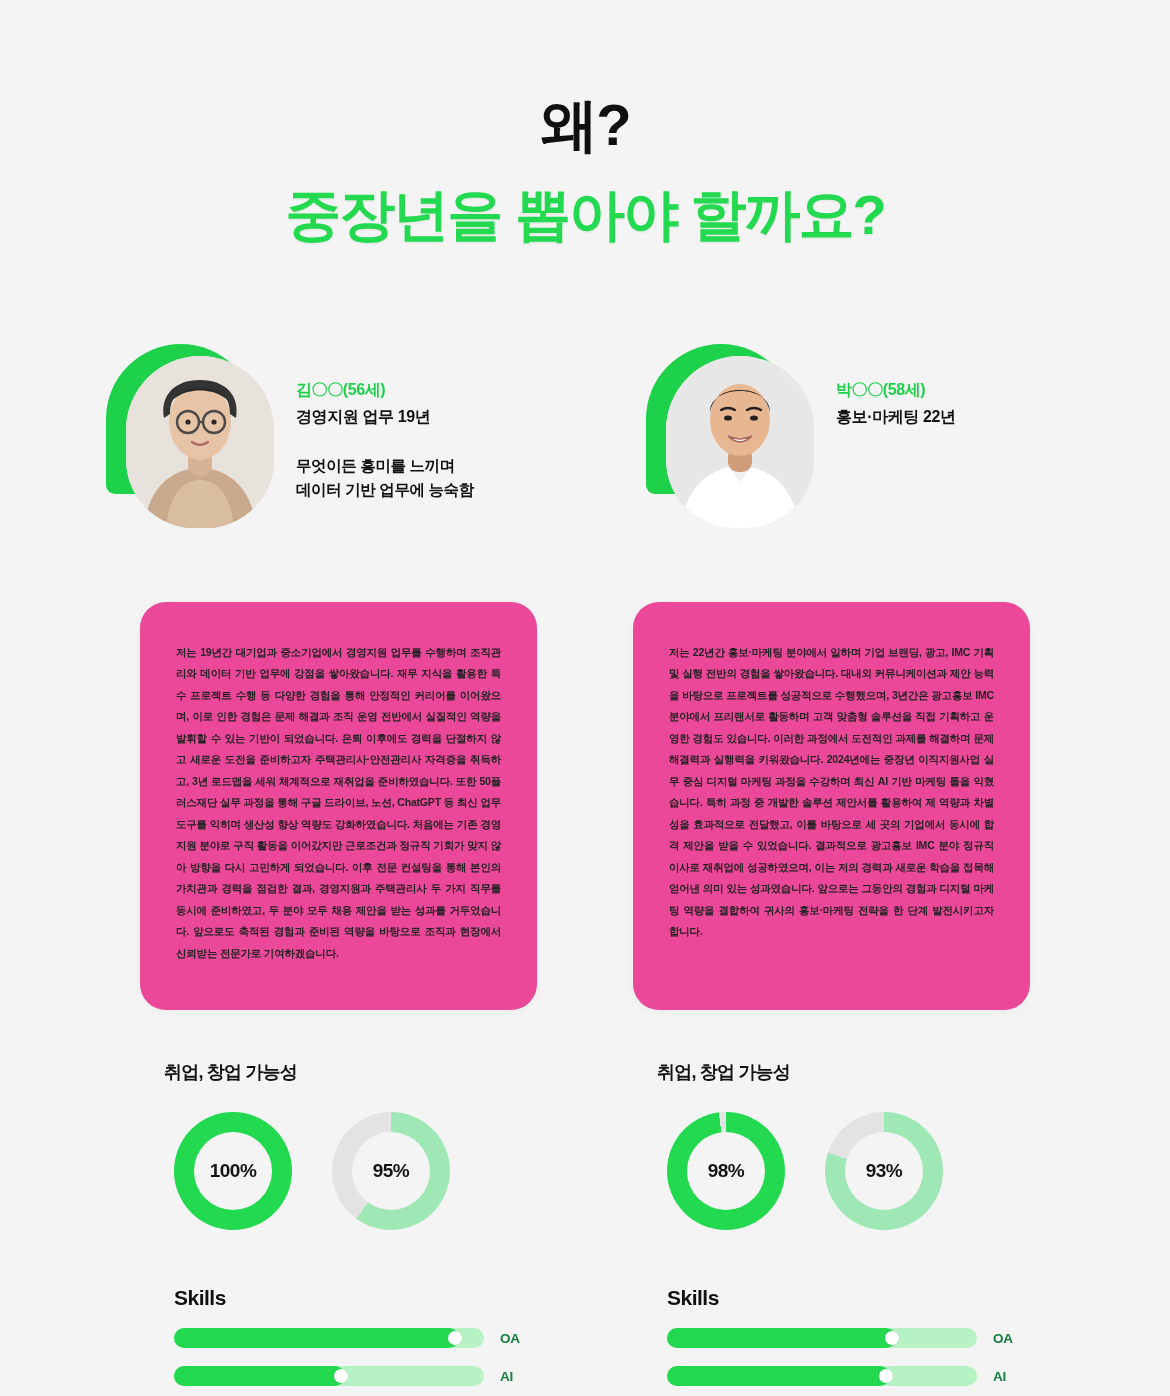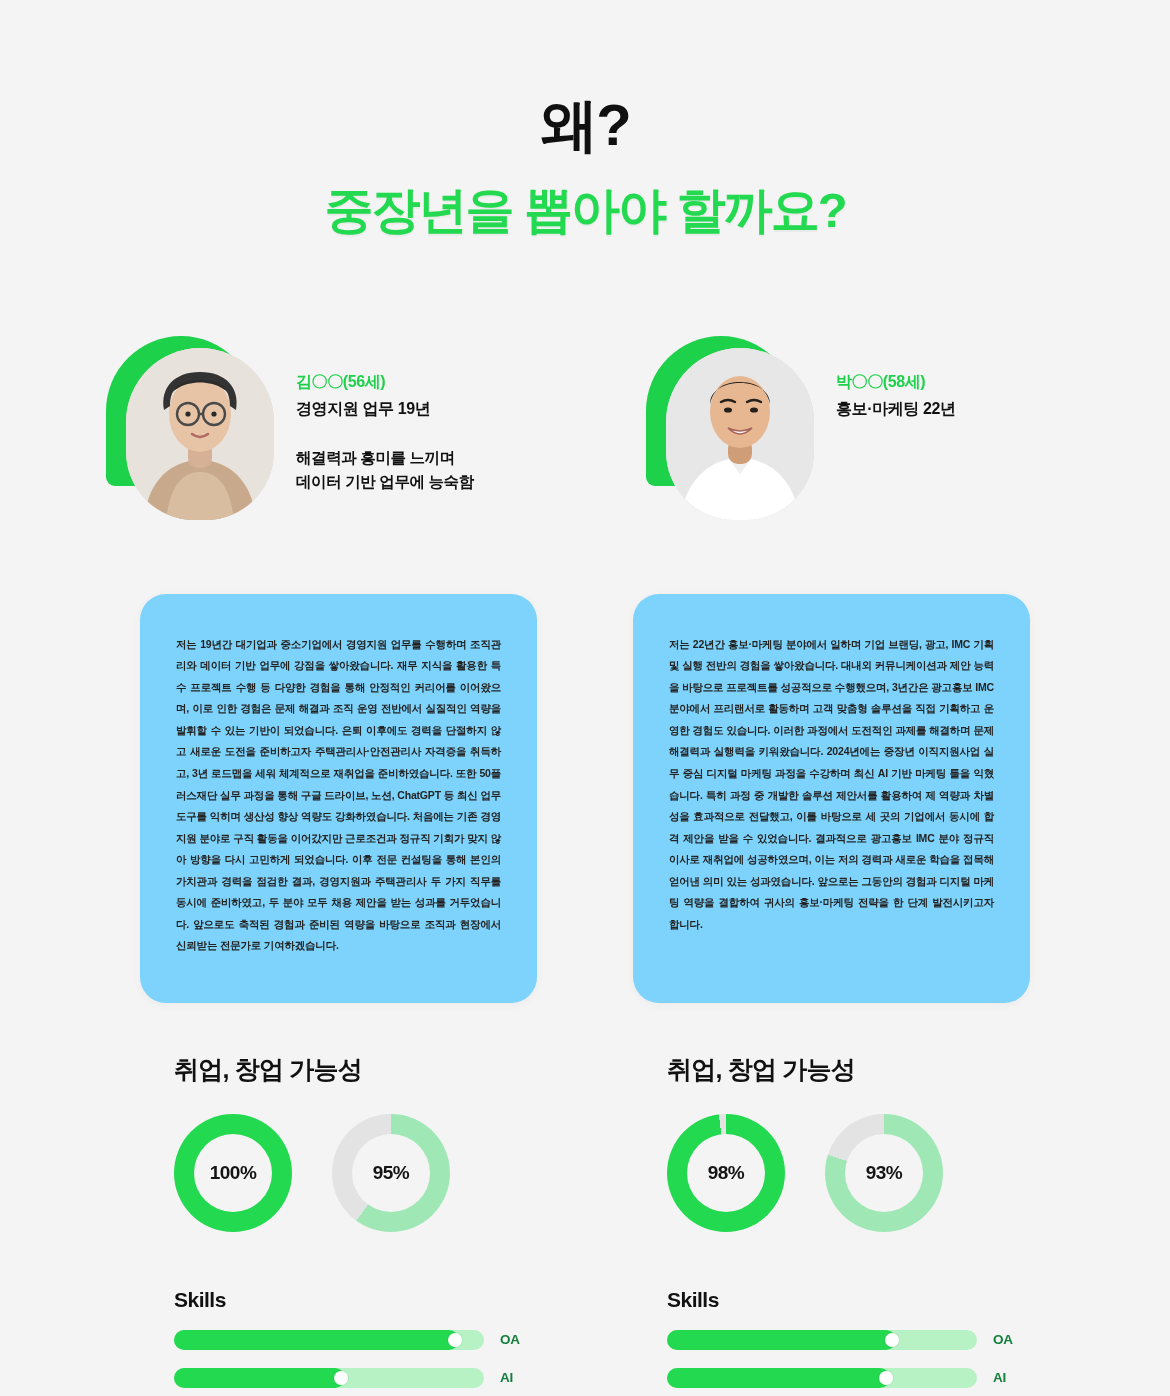--- a/index.html
+++ b/index.html
@@ -25,21 +25,21 @@
   }
   .heading .why {
     font-size: 58px;
     font-weight: 900;
     letter-spacing: -2px;
     color: #101010;
     line-height: 1;
   }
   .heading .main {
     margin-top: 30px;
-    font-size: 49px;
+    font-size: 56px;
     font-weight: 900;
     letter-spacing: -2px;
     color: #22d94f;
     line-height: 1.1;
     text-shadow: 0 2px 0 rgba(0,0,0,0.04);
   }
 
   
   .profiles {
     display: flex;
@@ -107,21 +107,21 @@
 
   
   .cards {
     display: flex;
     margin-top: 70px;
     padding: 0 140px;
     gap: 96px;
   }
   .card {
     flex: 1;
-    background: #7dd3fc;
+    background: #ec4899;
     border-radius: 26px;
     padding: 40px 36px 46px 36px;
     box-shadow: 0 2px 10px rgba(0,0,0,0.04);
     min-height: 316px;
   }
   .card p {
     margin: 0;
     font-size: 10.5px;
     line-height: 2.05;
     color: #232323;
@@ -132,25 +132,25 @@
 
   
   .stats {
     display: flex;
     margin-top: 50px;
     padding: 0 140px;
     gap: 96px;
   }
   .stat-col { flex: 1; }
   .stat-title {
-    font-size: 25px;
+    font-size: 18px;
     font-weight: 900;
     color: #111;
     letter-spacing: -0.8px;
-    margin-left: 34px;
+    margin-left: 24px;
   }
   .donuts {
     display: flex;
     gap: 40px;
     margin-top: 28px;
     margin-left: 34px;
   }
   .donut {
     position: relative;
     width: 118px;
@@ -255,21 +255,21 @@
 
             <circle cx="62" cy="66" r="2.6" fill="#2a2a2a"></circle>
             <circle cx="88" cy="66" r="2.6" fill="#2a2a2a"></circle>
             <path d="M66 86 Q74 92 82 86" stroke="#b06a63" stroke-width="2.6" fill="none" stroke-linecap="round"></path>
           </svg>
         </div>
       </div>
       <div class="profile-text">
         <div class="p-name">김〇〇(56세)</div>
         <div class="p-role">경영지원 업무 19년</div>
-        <div class="p-desc">해결력과 흥미를 느끼며
+        <div class="p-desc">무엇이든 흥미를 느끼며
 데이터 기반 업무에 능숙함</div>
       </div>
     </div>
 
     <div class="profile">
       <div class="avatar-wrap">
         <div class="blob"></div>
         <div class="avatar">
           <svg width="148" height="172" viewBox="0 0 148 172" xmlns="http://www.w3.org/2000/svg" aria-hidden="true">
             <rect width="148" height="172" fill="#e7e7e7"></rect>

